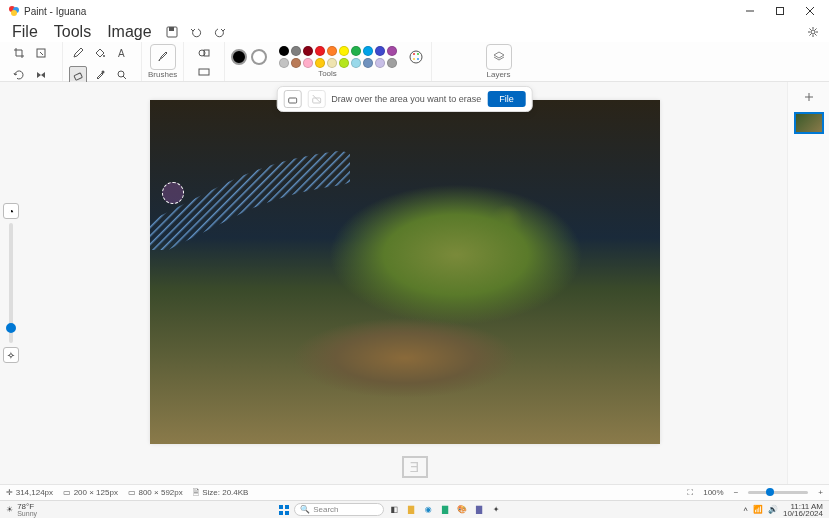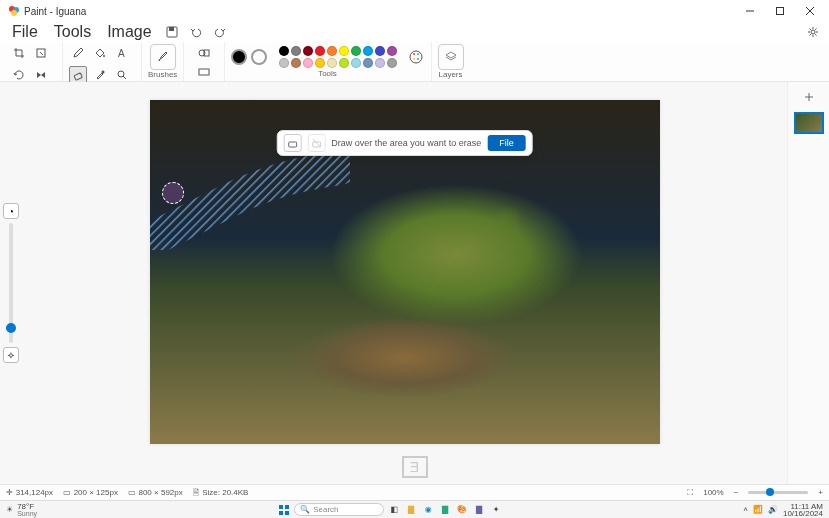--- a/index.html
+++ b/index.html
@@ -13,21 +13,21 @@
 .win-btn { width:30px; height:22px; display:flex; align-items:center; justify-content:center; color:#333; cursor:pointer; }
 
 
 .menubar { height:20px; background:#fff; display:flex; align-items:center; padding:0 4px; }
 .menu-item { padding:0 8px; font-size:16px; color:#333; cursor:pointer; height:100%; display:flex; align-items:center; }
 .menu-ic { width:20px; height:20px; display:flex; align-items:center; justify-content:center; cursor:pointer; margin:0 2px; }
 
 
 .ribbon { height:40px; background:#fdfdfd; border-bottom:1px solid #e5e5e5; display:flex; align-items:stretch; padding:0 4px; }
 .rgroup { display:flex; flex-direction:column; align-items:center; justify-content:flex-start; padding:2px 6px; border-right:1px solid #eee; }
-.rgroup:last-child { border-right:none; }
+.rgroup:last-child { border-right:none;margin-left:48px; }
 .rgroup .icons { display:flex; gap:4px; align-items:center; flex:1; }
 .rgroup .label { font-size:8px; color:#666; height:10px; }
 .rib-btn { width:18px; height:18px; display:flex; align-items:center; justify-content:center; cursor:pointer; border-radius:2px; color:#444; }
 .rib-btn.active { border:1px solid #888; background:#e8e8e8; }
 .big-btn { width:26px; height:26px; border:1px solid #ccc; border-radius:4px; display:flex; align-items:center; justify-content:center; cursor:pointer; }
 
 
 .color-pal { display:flex; flex-direction:column; gap:2px; }
 .color-row { display:flex; gap:2px; }
 .swatch { width:10px; height:10px; border-radius:50%; border:1px solid rgba(0,0,0,0.15); cursor:pointer; }
@@ -45,21 +45,21 @@
 .iguana { position:absolute; inset:0; background:
  radial-gradient(ellipse 180px 100px at 60% 45%, #7a8a3a 0%, #5a7a2a 40%, transparent 70%),
  radial-gradient(ellipse 140px 50px at 50% 75%, #8a6a3a 0%, #6a5a3a 50%, transparent 80%),
  radial-gradient(circle 20px at 70% 35%, #4a5a2a 0%, transparent 80%);
 }
 .erase-stroke { position:absolute; top:50px; left:0; width:200px; height:100px; }
 .erase-stroke svg { width:100%; height:100%; }
 .cursor-circ { position:absolute; top:82px; left:12px; width:22px; height:22px; border:1px dashed #fff; border-radius:50%; background:rgba(180,100,200,0.3); }
 
 
-.float-bar { position:absolute; top:4px; left:50%; transform:translateX(-50%); background:#fff; border:1px solid #ddd; border-radius:6px; height:26px; display:flex; align-items:center; padding:3px 6px; gap:6px; box-shadow:0 2px 6px rgba(0,0,0,0.1); z-index:5;margin-top:44px; }
+.float-bar { position:absolute; top:4px; left:50%; transform:translateX(-50%); background:#fff; border:1px solid #ddd; border-radius:6px; height:26px; display:flex; align-items:center; padding:3px 6px; gap:6px; box-shadow:0 2px 6px rgba(0,0,0,0.1); z-index:5; }
 .float-bar .fb-ic { width:18px; height:18px; border:1px solid #ccc; border-radius:3px; display:flex; align-items:center; justify-content:center; cursor:pointer; }
 .float-bar .fb-txt { font-size:9px; color:#555; }
 .float-bar .fb-apply { background:#0067c0; color:#fff; padding:3px 12px; border-radius:3px; font-size:9px; cursor:pointer; }
 
 
 .right-panel { width:42px; background:#fafafa; border-left:1px solid #eee; display:flex; flex-direction:column; align-items:center; padding-top:6px; gap:6px; }
 .rp-btn { width:18px; height:18px; display:flex; align-items:center; justify-content:center; cursor:pointer; }
 .thumb { width:30px; height:22px; border:2px solid #0078d4; background:linear-gradient(135deg,#3a5a2a,#8a7a4a); cursor:pointer; }
 
 

